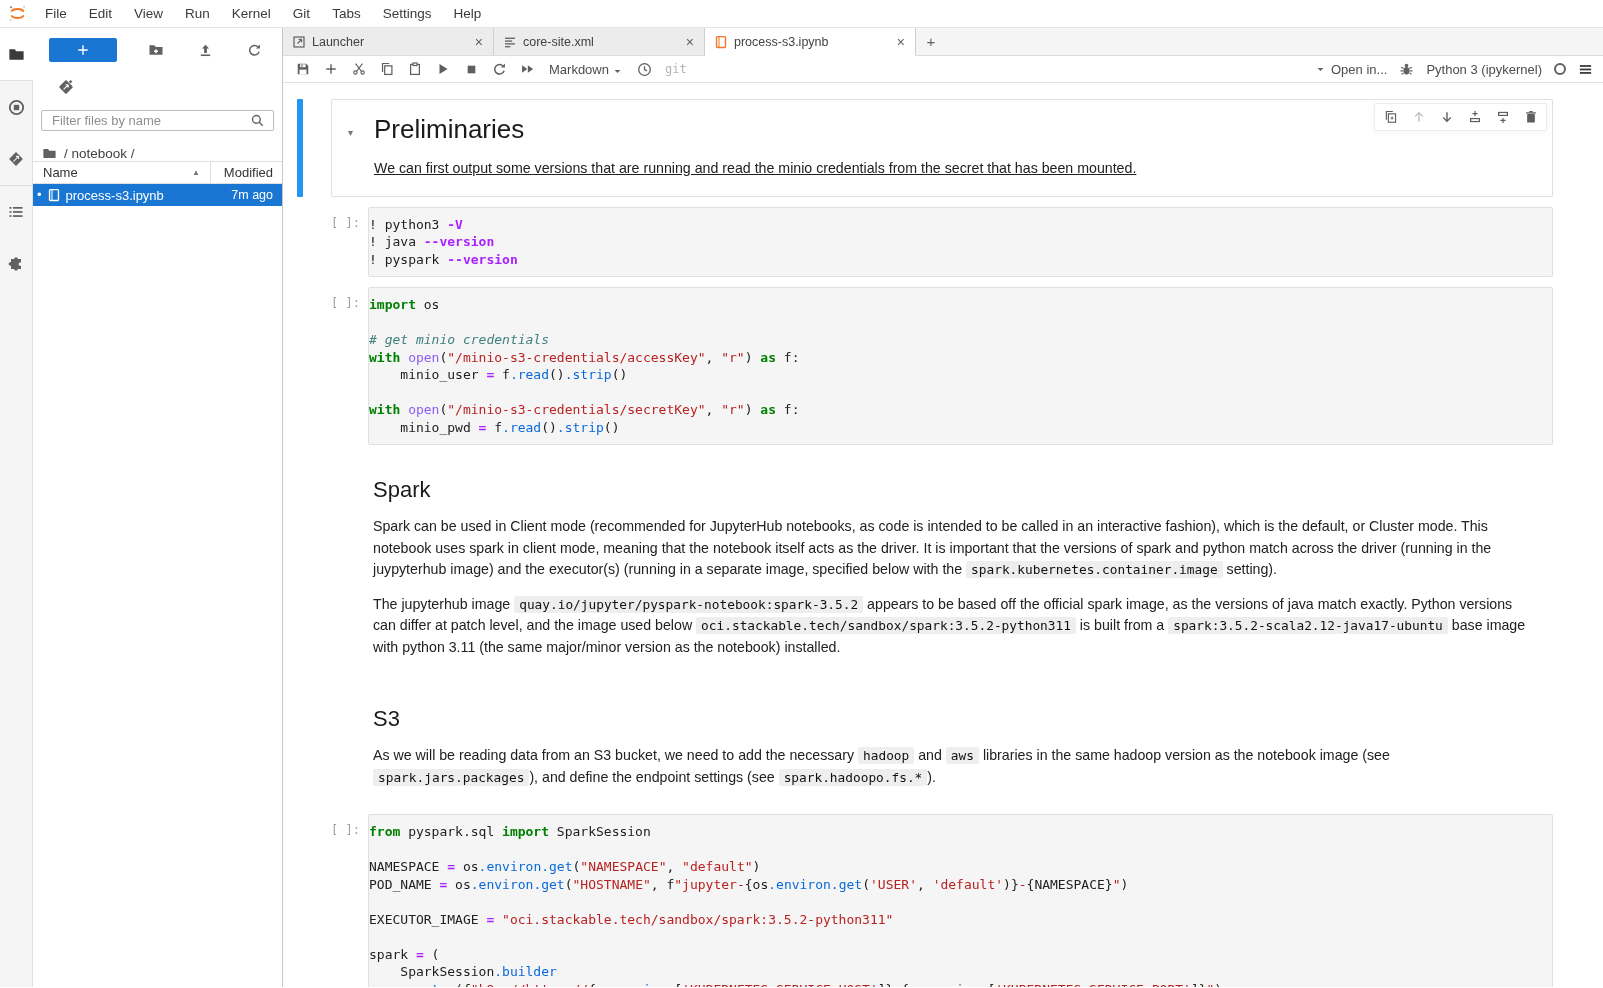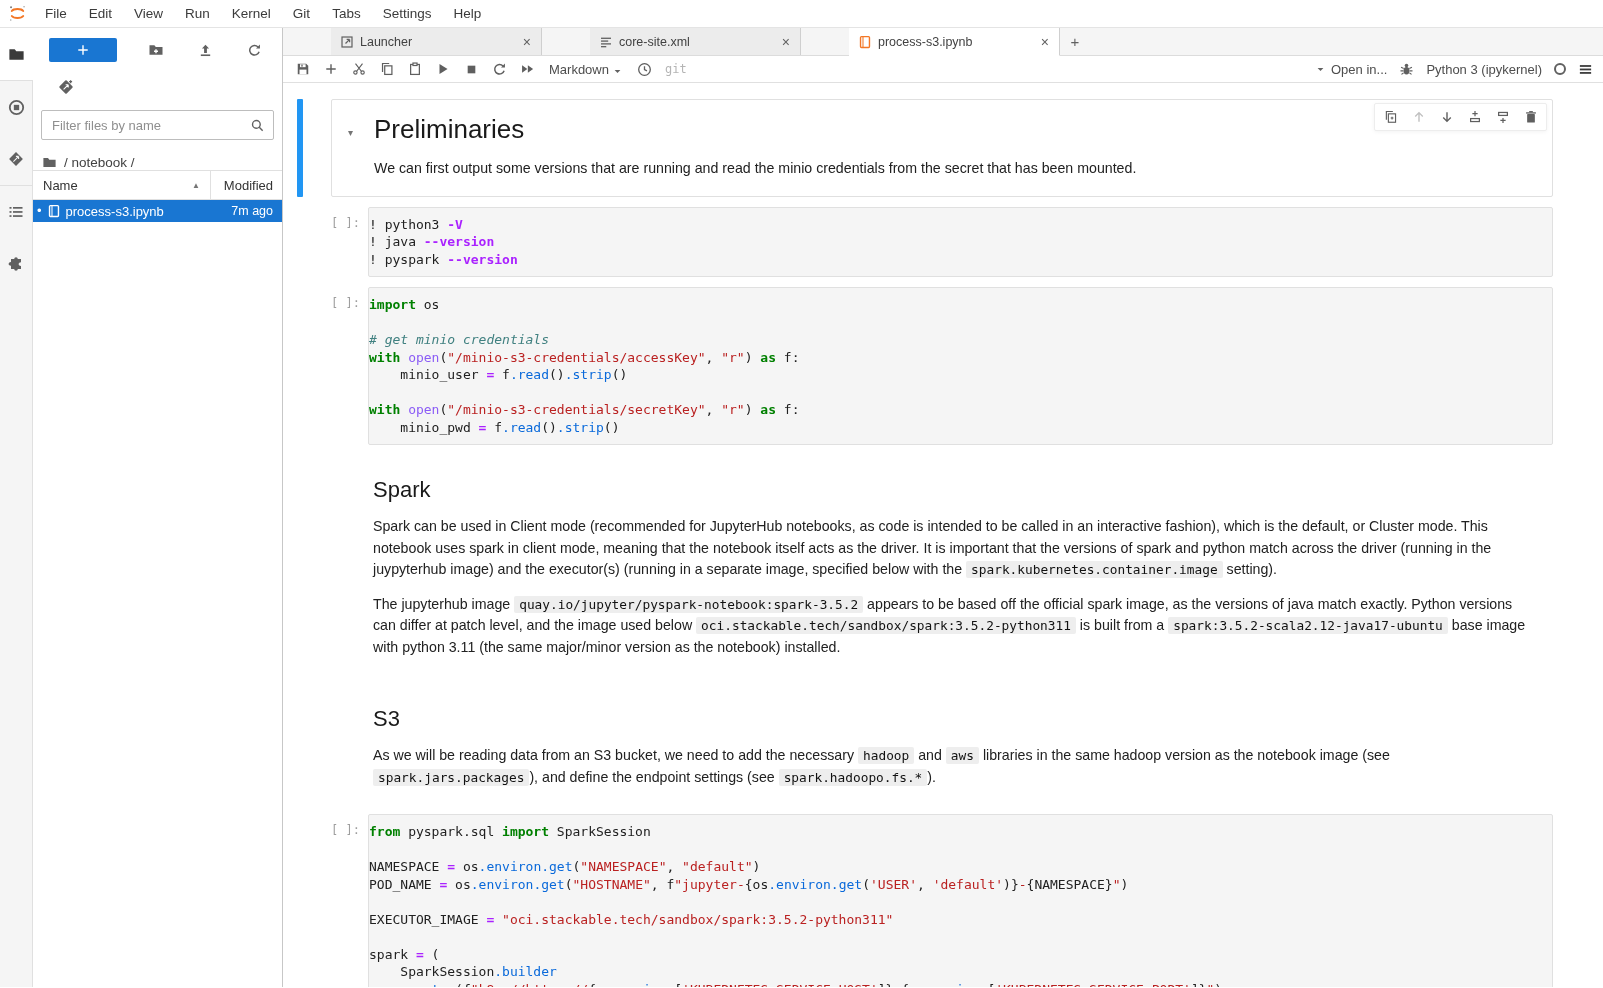--- a/index.html
+++ b/index.html
@@ -21,38 +21,38 @@
   .strip-btn { width:33px; height:52px; display:flex; align-items:center; justify-content:center; color:#616161; }
   .strip-btn.active { background:#fff; color:#3b3b3b; }
   .strip-div { width:33px; height:1px; background:#e0e0e0; }
 
   
   .fb { width:250px; background:#fff; border-right:1px solid #c7c7c7; display:flex; flex-direction:column; }
   .fb-toolbar { display:flex; align-items:center; padding:10px 16px 0 16px; justify-content:space-between; }
   .new-btn { width:68px; height:24px; background:#1976d2; border-radius:2px; color:#fff; display:flex; align-items:center; justify-content:center; }
   .fb-tb-btn { color:#616161; width:22px; height:22px; display:flex; align-items:center; justify-content:center; }
   .fb-row2 { padding:16px 0 0 24px; color:#616161; height:38px; }
-  .fb-filter { margin:10px 8px 4px 8px; height:30px; border:1px solid #bdbdbd; border-radius:2px; display:flex; align-items:center; padding:0 8px; background:#fff; }
+  .fb-filter { margin:10px 8px 4px 8px; height:21px; border:1px solid #bdbdbd; border-radius:2px; display:flex; align-items:center; padding:0 8px; background:#fff; }
   .fb-filter input { border:none; outline:none; flex:1; font-family:"Liberation Sans",sans-serif; font-size:13px; color:#424242; background:transparent; min-width:0; }
   .fb-filter input::placeholder { color:#8f8f8f; }
   .fb-filter .icon { color:#616161; }
   .fb-crumb { height:26px; display:flex; align-items:flex-end; gap:7px; padding:0 9px; color:#424242; font-size:13.5px; }
-  .fb-head { display:flex; align-items:stretch; height:30px; border-top:1px solid #e0e0e0; border-bottom:1px solid #e0e0e0; color:#333; font-size:13px; }
+  .fb-head { display:flex; align-items:stretch; height:23px; border-top:1px solid #e0e0e0; border-bottom:1px solid #e0e0e0; color:#333; font-size:13px; }
   .fb-head .col-name { flex:1; display:flex; align-items:center; padding-left:10px; }
   .sort-arrow { margin-left:auto; margin-right:10px; font-size:8px; color:#757575; }
   .fb-head .col-mod { width:72px; display:flex; align-items:center; justify-content:flex-end; padding-right:9px; border-left:1px solid #e0e0e0; }
   .fb-item { height:22px; display:flex; align-items:center; background:#1976d2; color:#fff; padding:0 9px 0 4px; gap:5px; }
   .fb-item .dot { font-size:13px; line-height:0; }
   .fb-item .fname { flex:1; white-space:nowrap; overflow:hidden; }
   .fb-item .fmod { font-size:12.5px; }
 
   
   .main { flex:1; display:flex; flex-direction:column; min-width:0; }
   .tabbar { height:28px; background:#f5f5f5; display:flex; align-items:stretch; border-bottom:1px solid #dcdcdc; }
-  .tab { width:211px; display:flex; align-items:center; gap:6px; padding:0 8px 0 9px; border-right:1px solid #cfcfcf; font-size:12.5px; color:#424242; background:#ececec;margin-left:48px; }
+  .tab { width:211px; display:flex; align-items:center; gap:6px; padding:0 8px 0 9px; border-right:1px solid #cfcfcf; font-size:12.5px; color:#424242; background:#ececec; }
   .tab .tab-label { flex:1; white-space:nowrap; overflow:hidden; }
   .tab .close { color:#616161; font-size:14px; padding:0 2px; }
   .tab.active { background:#fff; margin-bottom:-1px; border-bottom:1px solid #fff; }
   .tab-icon { color:#616161; }
   .tab-icon.nb { color:#f37726; }
   .add-tab { width:30px; display:flex; align-items:center; justify-content:center; color:#616161; font-size:15px; }
 
   
   .nb-toolbar { height:27px; background:#fff; border-bottom:1px solid #e0e0e0; display:flex; align-items:center; padding:0 10px 0 6px; }
   .tb-btn { width:28px; height:25px; display:flex; align-items:center; justify-content:center; color:#5f5f5f; }
@@ -76,21 +76,21 @@
   .tk-o { color:#aa22ff; font-weight:bold; }
   .tk-p { color:#0969da; }
 
   .md-cell { display:block; }
   .md-box { position:relative; padding:2px 16px 16px 42px; }
   .md-cell.selected .md-box { border:1px solid #e0e0e0; border-radius:2px; }
   .md-arrow { position:absolute; left:16px; top:27px; color:#757575; font-size:10px; }
   .md-box h1 { font-size:26px; font-weight:500; margin:12px 0 0; color:#1a1a1a; letter-spacing:0; }
   .md-box h2 { font-size:22px; font-weight:500; margin:20px 0 0; color:#1a1a1a; }
   .md-box p { font-size:14.2px; line-height:21.5px; margin:13px 0 0; color:#212121; max-width:1180px; }
-  .md-cell.selected .md-box p { max-width:none; }
+  .md-cell.selected .md-box p { max-width:none;text-decoration:underline; }
   code.inline-code { font-family:"DejaVu Sans Mono",monospace; font-size:12.8px; background:#eeeeee; padding:1px 5px; border-radius:2px; color:#111; white-space:nowrap; }
   .cell-toolbar { position:absolute; top:3px; right:5px; display:flex; gap:3px; background:#fff; border:1px solid #ededed; border-radius:2px; padding:2px 3px; box-shadow:0 1px 4px rgba(0,0,0,0.05); }
   .ct-btn { width:25px; height:22px; display:flex; align-items:center; justify-content:center; color:#5f5f5f; }
   .ct-btn.disabled { color:#c0c0c0; }
 </style>
 </head>
 <body>
 
 <div class="menubar">
   <span class="logo icon">

